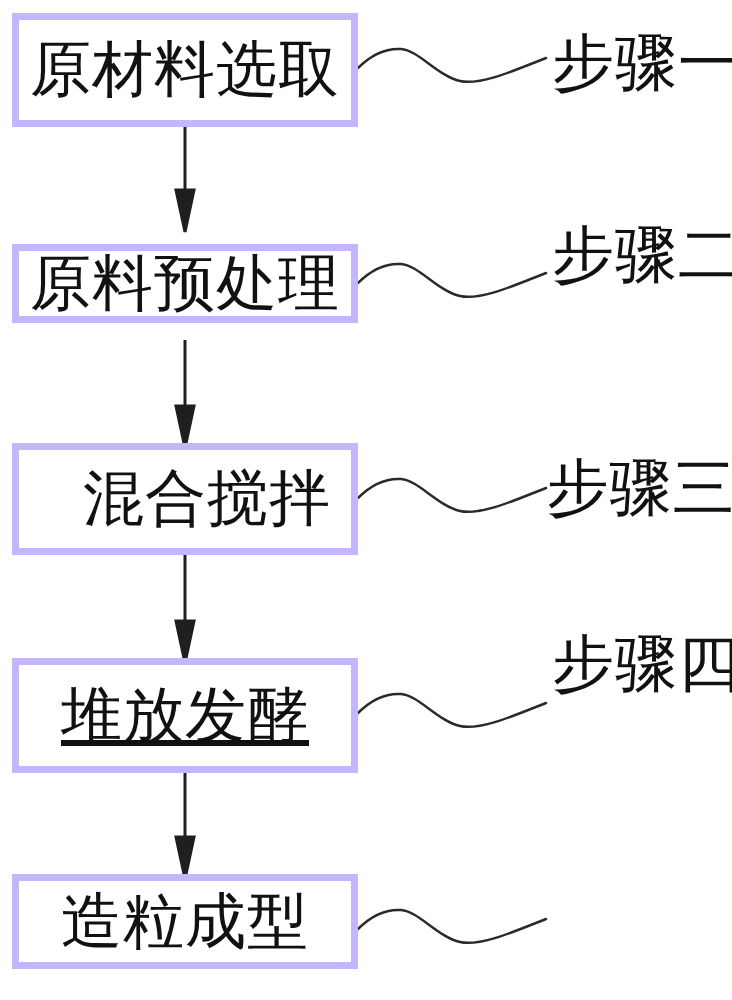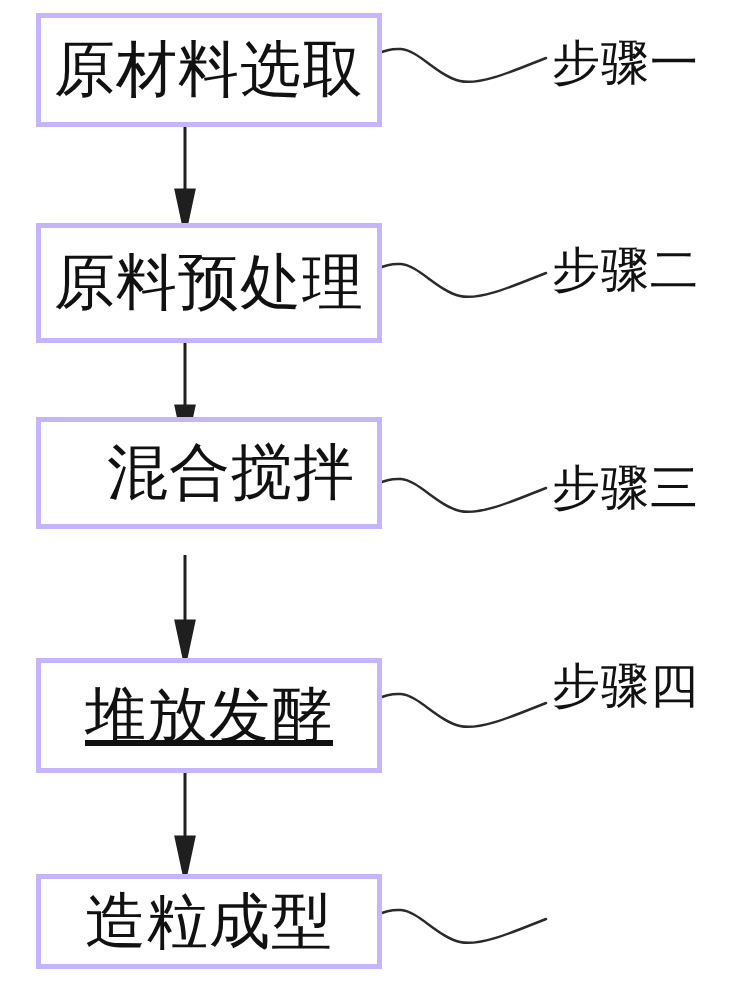--- a/index.html
+++ b/index.html
@@ -20,52 +20,51 @@
     left: 0;
     top: 0;
     width: 732px;
     height: 1000px;
   }
   .process-box {
     position: absolute;
     left: 12px;
     width: 346px;
     box-sizing: border-box;
-    border: 5px solid #c4b5fd;
+    border: 7px solid #c4b5fd;
     background: #ffffff;
     display: flex;
     align-items: center;
     justify-content: center;
     color: #111111;
     font-size: 61px;
     letter-spacing: 1px;
     white-space: nowrap;
-    margin-left: 24px;
   }
   .step-label {
     position: absolute;
     left: 552px;
     width: 178px;
     height: 64px;
     display: flex;
     align-items: center;
     color: #111111;
-    font-size: 48px;
+    font-size: 62px;
     letter-spacing: 1px;
     white-space: nowrap;
   }
   .box1 { top: 13px;  height: 114px; }
-  .box2 { top: 223px; height: 120px; justify-content: center; }
-  .box3 { top: 417px; height: 112px; padding-left: 44px; }
+  .box2 { top: 244px; height: 79px; justify-content: center; }
+  .box3 { top: 443px; height: 112px; padding-left: 44px; }
   .box4 { top: 658px; height: 115px; text-decoration: underline; }
   .box5 { top: 874px; height: 95px; }
   .lbl1 { top: 31px; }
-  .lbl2 { top: 238px; align-items: center; }
-  .lbl3 { top: 456px; }
-  .lbl4 { top: 654px; }
+  .lbl2 { top: 223px; align-items: center; }
+  .lbl3 { top: 456px; justify-content: center; }
+  .lbl4 { top: 632px; }
   .lbl5 { top: 886px; }
 </style>
 </head>
 <body>
 
 <div class="canvas">
 
   <svg class="connectors" viewBox="0 0 732 1000" xmlns="http://www.w3.org/2000/svg">
 
     <g stroke="#1f1f1f" stroke-width="3" fill="#1f1f1f">

